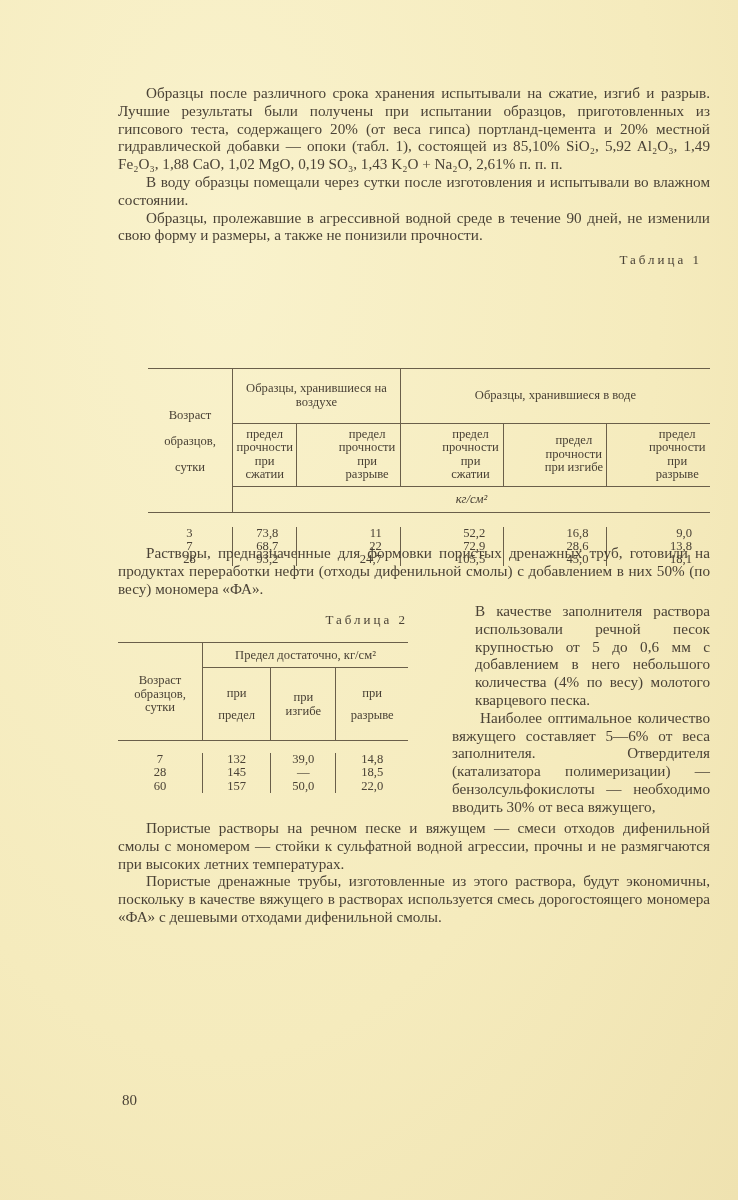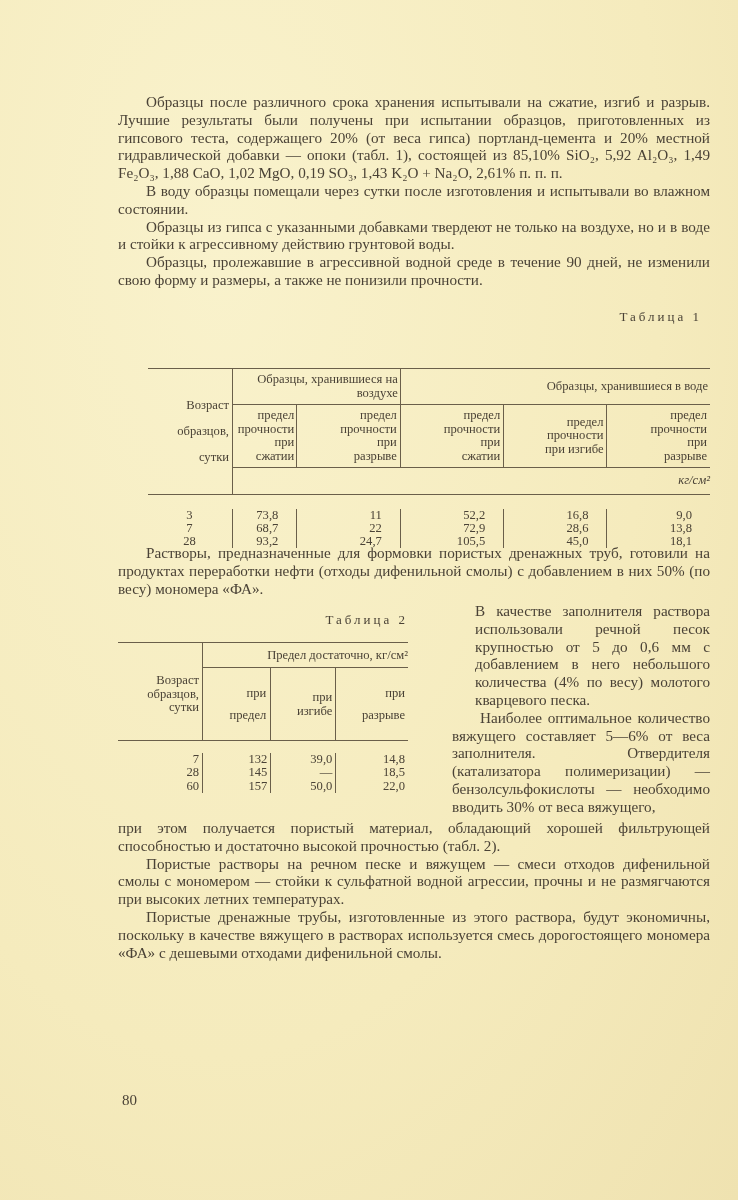--- a/index.html
+++ b/index.html
@@ -4,56 +4,55 @@
 <style>
   html, body { margin:0; padding:0; }
   body {
     width:738px; height:1200px; overflow:hidden;
     background:#f7eec0;
     background-image: radial-gradient(ellipse at 30% 20%, #f9f2cc 0%, #f5ebbd 60%, #efe2b0 100%);
     font-family:"Liberation Serif", "DejaVu Serif", serif;
     color:#4a4236;
     position:relative;
   }
-  .page { position:absolute; left:118px; top:93px; width:592px; }
+  .page { position:absolute; left:118px; top:84px; width:592px; }
   p { margin:0; font-size:15.2px; line-height:17.8px; text-align:justify; hyphens:none; }
   p.ind { text-indent:28px; }
-  .tcap { font-size:13px; letter-spacing:3px; text-align:right; margin:20px 8px 10px 0; }
+  .tcap { font-size:13px; letter-spacing:3px; text-align:right; margin:8px 8px 10px 0; }
   table { border-collapse:collapse; font-size:12.6px; line-height:13.5px; color:#4a4236; }
-  th, td { font-weight:normal; text-align:right; padding:0 3px; }
+  th, td { font-weight:normal; text-align:center; padding:0 3px; }
   .t1 { position:absolute; left:148px; top:368px; width:562px; }
   .t1 .top { border-top:1.5px solid #6a5f4a; }
   .t1 .bot { border-bottom:1.5px solid #6a5f4a; }
   .vl { border-left:1px solid #6a5f4a; }
   .hl { border-bottom:1px solid #6a5f4a;padding-left:40px; }
   .num td { text-align:right; padding-right:18px; line-height:13px; }
   .num td.age { text-align:center; padding-right:4px; }
   .it { font-style:italic; }
   .t2box { position:absolute; left:118px; top:612px; width:290px; }
   .t2 { width:290px; margin-top:14px; }
   .rcol { position:absolute; left:452px; top:602px; width:258px; }
   .pn { position:absolute; left:122px; top:1092px; font-size:15px; }
 </style>
 </head>
 <body>
 
 <div class="page">
   <p class="ind">Образцы после различного срока хранения испытывали на сжатие, изгиб и разрыв. Лучшие результаты были получены при испытании образцов, приготовленных из гипсового теста, содержащего 20% (от веса гипса) портланд-цемента и 20% местной гидравлической добавки — опоки (табл. 1), состоящей из 85,10% SiO₂, 5,92 Al₂O₃, 1,49 Fe₂O₃, 1,88 CaO, 1,02 MgO, 0,19 SO₃, 1,43 K₂O + Na₂O, 2,61% п. п. п.</p>
   <p class="ind">В воду образцы помещали через сутки после изготовления и испытывали во влажном состоянии.</p>
-  <p class="ind">Образцы из гипса с указанными добавками твердеют не только на воздухе, но и в воде и стойки к агрессивному действию грунтовой воды.</p>
   <p class="ind">Образцы, пролежавшие в агрессивной водной среде в течение 90 дней, не изменили свою форму и размеры, а также не понизили прочности.</p>
   <div class="tcap">Таблица 1</div>
 </div>
 
 <table class="t1">
   <tbody>
       <tr class="top">
     <th rowspan="3" style="width:78px;vertical-align:middle;line-height:26px;">Возраст образцов, сутки</th>
     <th colspan="2" class="vl hl" style="padding:4px 2px;">Образцы, хранившиеся на воздухе</th>
-    <th colspan="3" class="vl hl" style="padding:1px 2px;">Образцы, хранившиеся в воде</th>
+    <th colspan="3" class="vl hl" style="padding:20px 2px;">Образцы, хранившиеся в воде</th>
   </tr>
   <tr>
     <th class="vl hl" style="padding:4px 2px;">предел прочности при сжатии</th>
     <th class="vl hl">предел прочности при разрыве</th>
     <th class="vl hl">предел прочности при сжатии</th>
     <th class="vl hl">предел прочности при изгибе</th>
     <th class="vl hl">предел прочности при разрыве</th>
   </tr>
   <tr class="bot">
     <th colspan="5" class="vl it" style="padding:6px 0;">кг/см²</th>
@@ -129,18 +128,17 @@
   </tbody>
     </table>
 </div>
 
 <div class="rcol">
   <p class="ind" style="text-indent:0;padding-left:0;margin-left:23px;">В качестве заполнителя раствора использовали речной песок крупностью от 5 до 0,6 мм с добавлением в него небольшого количества (4% по весу) молотого кварцевого песка.</p>
   <p class="ind">Наиболее оптимальное количество вяжущего составляет 5—6% от веса заполнителя. Отвердителя (катализатора полимеризации) — бензолсульфокислоты — необходимо вводить 30% от веса вяжущего,</p>
 </div>
 
 <div class="page" style="top:819px;">
-  <p>при этом получается пористый материал, обладающий хорошей фильтрующей способностью и достаточно высокой прочностью (табл. 2).</p>
   <p class="ind">Пористые растворы на речном песке и вяжущем — смеси отходов дифенильной смолы с мономером — стойки к сульфатной водной агрессии, прочны и не размягчаются при высоких летних температурах.</p>
   <p class="ind">Пористые дренажные трубы, изготовленные из этого раствора, будут экономичны, поскольку в качестве вяжущего в растворах используется смесь дорогостоящего мономера «ФА» с дешевыми отходами дифенильной смолы.</p>
 </div>
 
 <div class="pn">80</div>
 
 </body></html>

